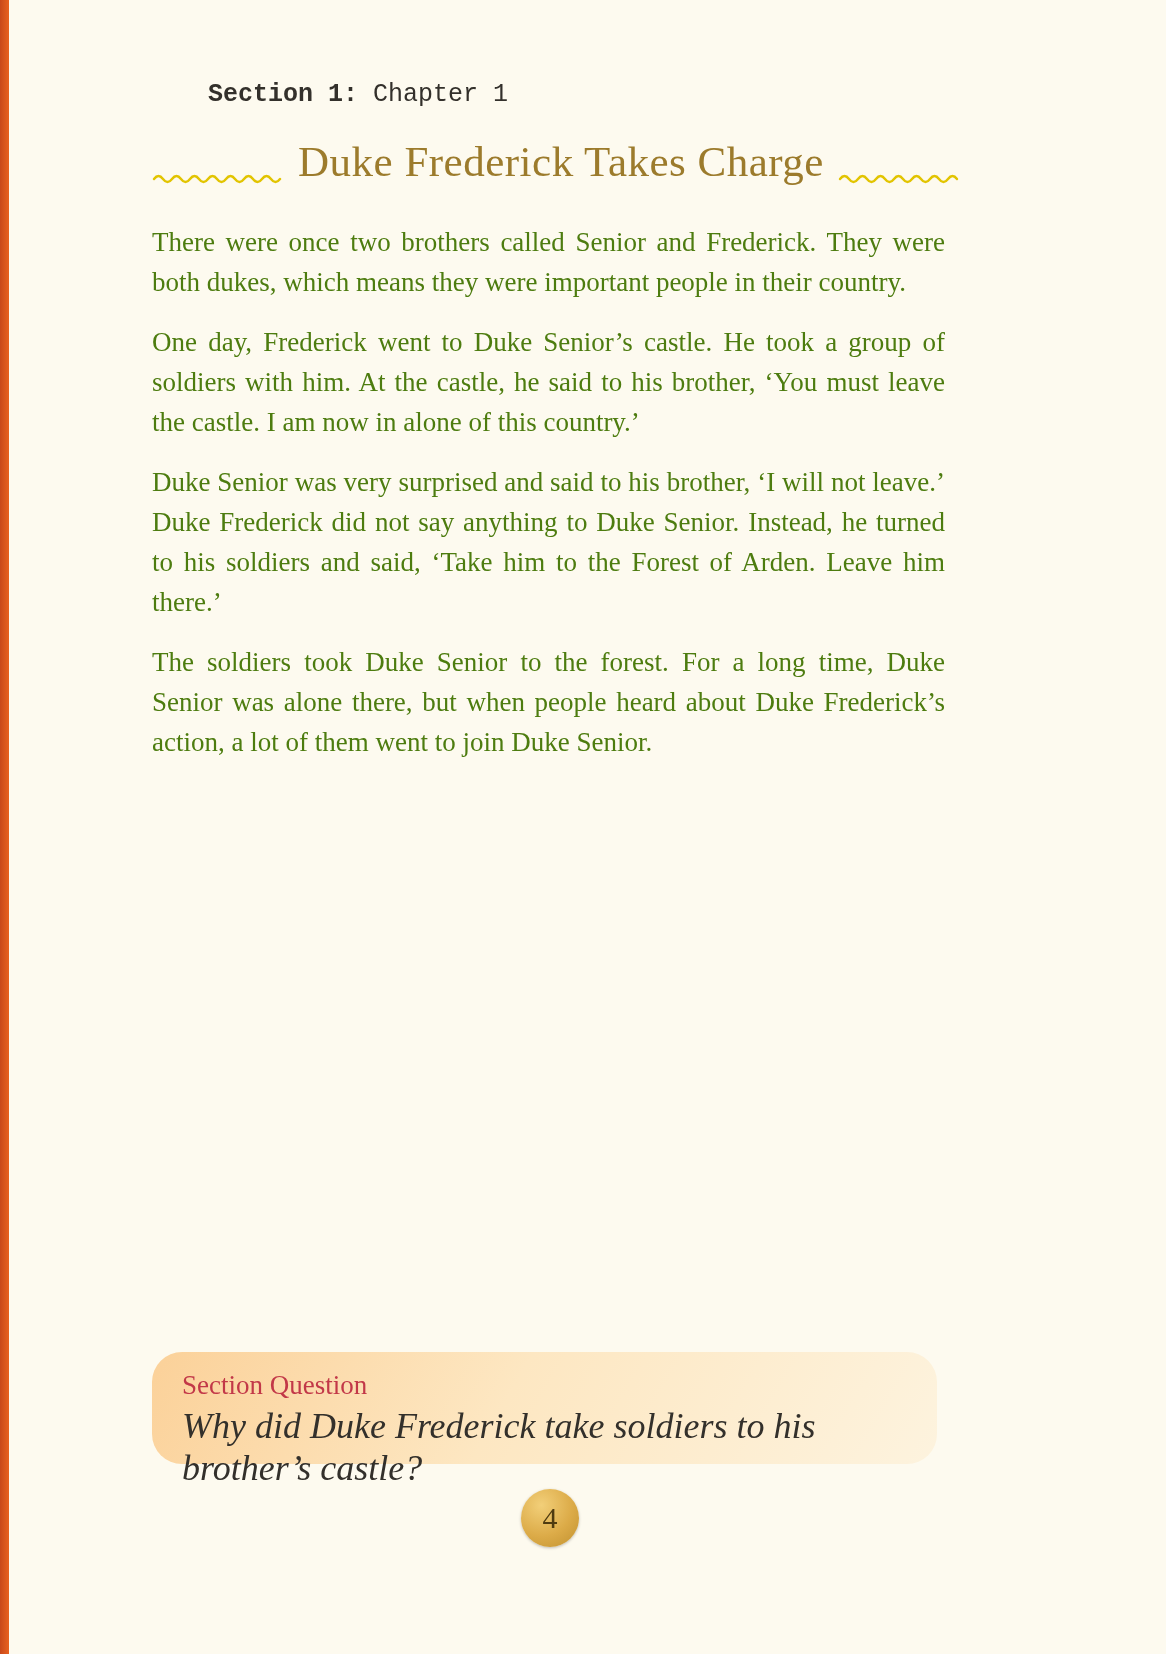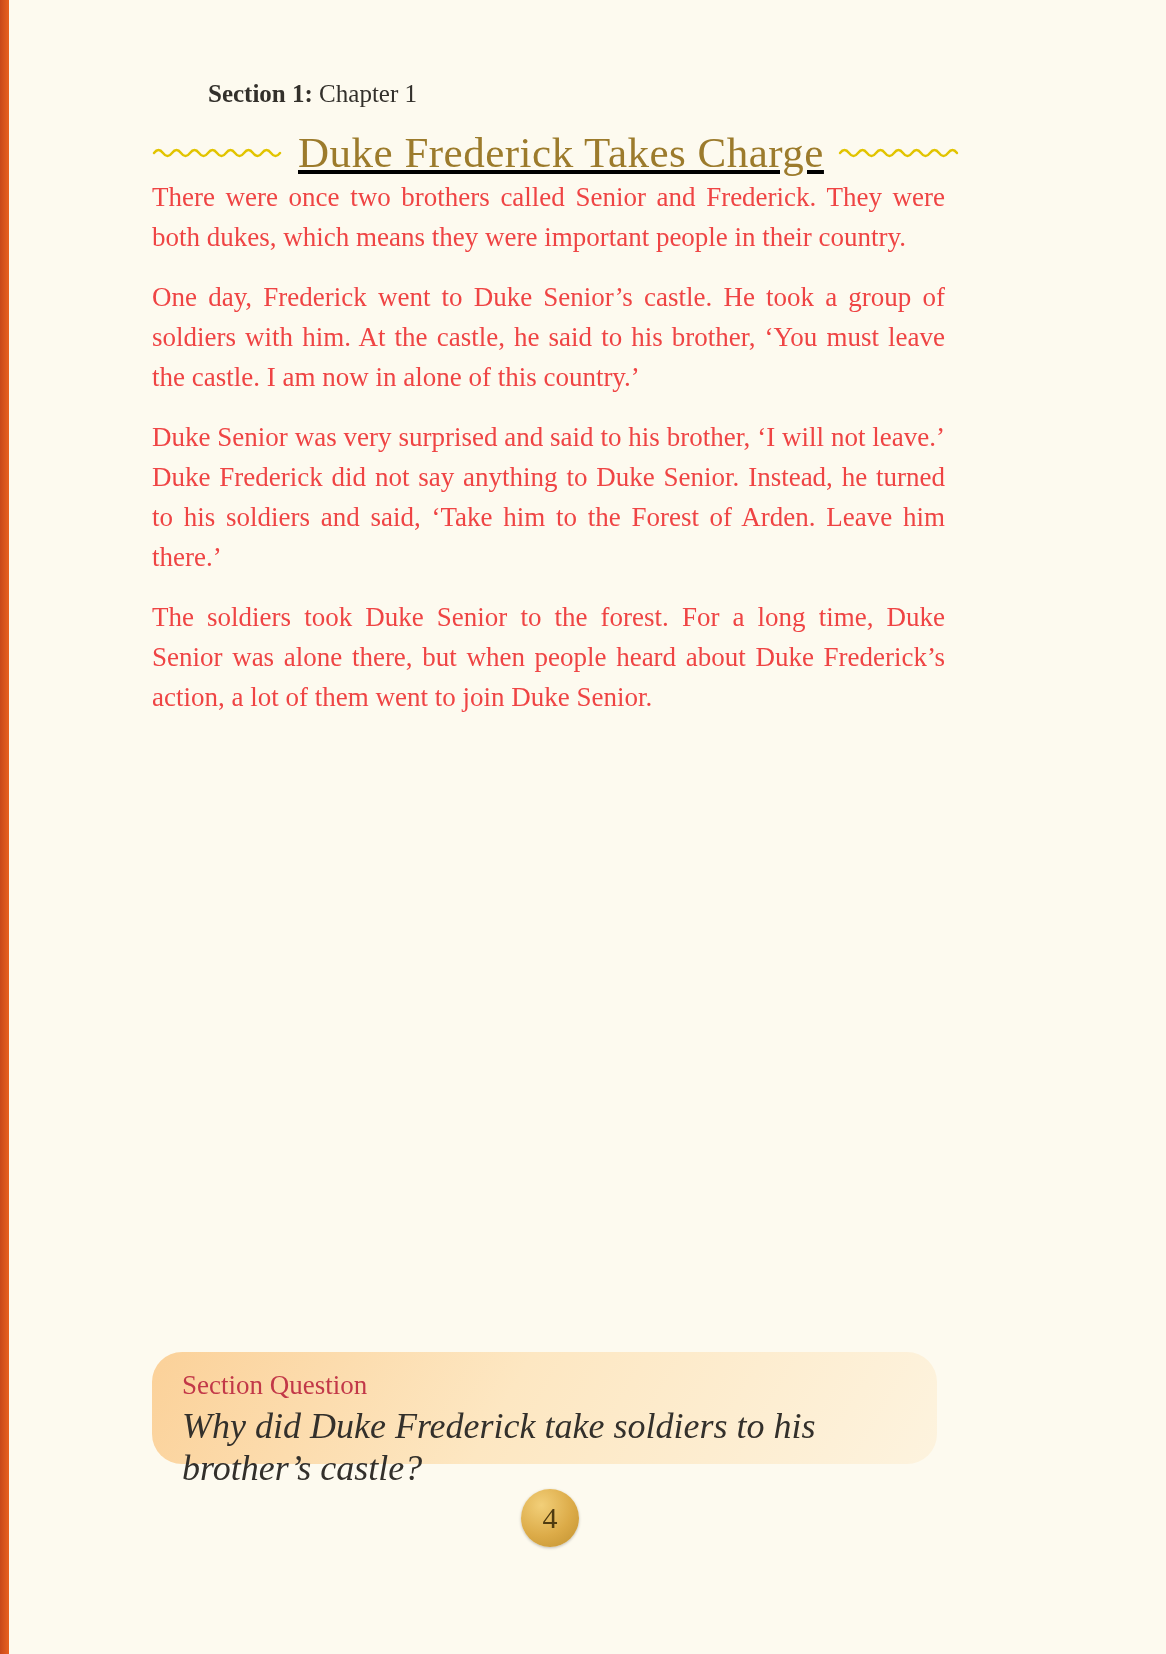--- a/index.html
+++ b/index.html
@@ -22,42 +22,43 @@
   .content {
     position: absolute;
     left: 152px;
     top: 80px;
     width: 793px;
   }
   .section-header {
     font-size: 25px;
     color: #33302b;
     margin-left: 56px;
-    margin-bottom: 20px;
+    margin-bottom: 28px;
+    font-family: Liberation Mono, monospace;
   }
   .section-header .bold { font-weight: bold; }
   .title-row {
     display: flex;
-    align-items: center;
+    align-items: flex-end;
     justify-content: space-between;
-    text-decoration: underline;
+    margin-bottom: 36px;
   }
   .squiggle { flex: 0 0 auto; display: block; }
   h1.chapter-title {
     font-size: 43px;
     font-weight: normal;
     color: #9c7b2c;
     white-space: nowrap;
     padding: 0 14px;
     letter-spacing: 0.5px;
   }
   p.body-para {
     font-size: 27px;
     line-height: 40px;
-    color: #ef4444;
+    color: #4d7c0f;
     text-align: justify;
     margin-bottom: 20px;
   }
   .review-box {
     position: absolute;
     left: 152px;
     top: 1352px;
     width: 785px;
     height: 112px;
     border-radius: 30px;

